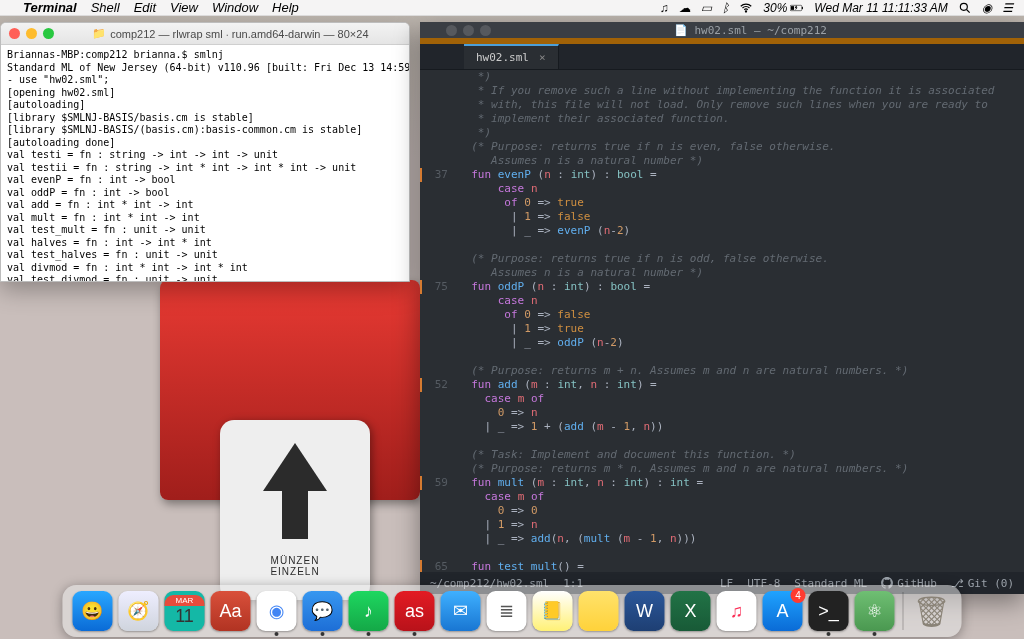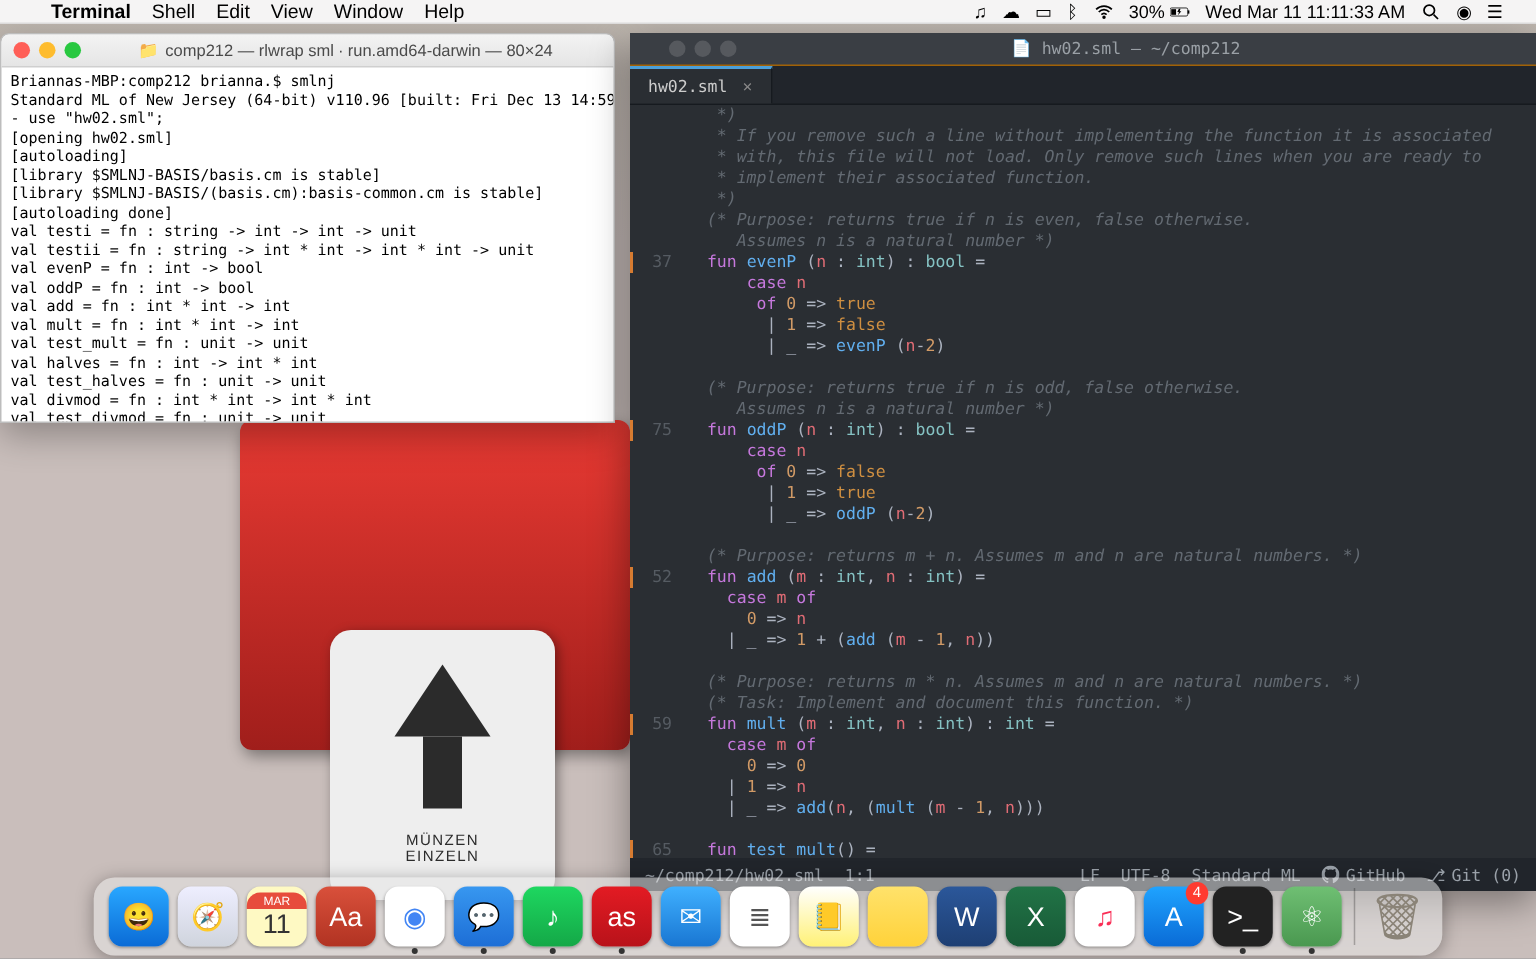--- a/index.html
+++ b/index.html
@@ -23,22 +23,23 @@
     display:flex; flex-direction:column; align-items:center; justify-content:center; }
   .wallpaper .arrow-sign .tri { width:0;height:0;border-left:32px solid transparent;border-right:32px solid transparent;border-bottom:48px solid #2b2b2b;}
   .wallpaper .arrow-sign .stem { width:26px;height:48px;background:#2b2b2b;}
   .wallpaper .arrow-sign .lbl { font-size:10px; color:#2b2b2b; margin-top:16px; line-height:1.1; text-align:center; letter-spacing:1px;}
 
   
   .menubar {
     position: absolute; top: 0; left: 0; right: 0; height: 16px;
     background: rgba(248,248,248,0.95);
     display: flex; align-items: center;
-    padding: 0 22px; font-size: 13px; z-index: 10;
+    padding: 0 11px; font-size: 13px; z-index: 10;
     border-bottom: 1px solid rgba(0,0,0,.1);
+    font-style: italic;
   }
   .menubar .apple { font-size:14px; margin-right:12px; }
   .menubar .app-name { font-weight:700; margin-right:14px; }
   .menubar .menu-item { margin-right:14px; }
   .menubar .spacer { flex:1; }
   .menubar .status-item { margin-left:10px; font-size:12px; display:flex; align-items:center; gap:3px;}
   .menubar svg { width:14px; height:14px; }
 
   
   .terminal {
@@ -65,28 +66,28 @@
   .editor {
     position:absolute; left:420px; top:22px; right:0; bottom:45px;
     background:#2a2e33; z-index:5;
     display:flex; flex-direction:column;
     font-family:"Menlo","Monaco",monospace; font-size:11px;
     color:#b2b9c1;
     box-shadow:0 8px 24px rgba(0,0,0,.4);
   }
   .editor .mac-titlebar {
     height:22px; background:#3a3e44; display:flex; align-items:center; padding:0 26px;
-    font-size:11px; color:#9aa0a6; border-bottom:1px solid #a16207;
+    font-size:11px; color:#9aa0a6; border-bottom:6px solid #a16207;
   }
   .editor .mac-titlebar .dots{display:flex; gap:6px; margin-right:12px;}
   .editor .mac-titlebar .dot{width:11px;height:11px;border-radius:50%;background:#56595e;}
   .editor .mac-titlebar .ttl { flex:1; text-align:center; }
   .editor .tabbar { height:26px; background:#21252b; display:flex; align-items:stretch; border-bottom:1px solid #161a1f;}
   .editor .tab { display:flex; align-items:center; gap:10px; padding:0 12px;
-    background:#2a2e33; color:#ccc; font-size:11px; border-right:1px solid #161a1f; position:relative;}
+    background:#2a2e33; color:#ccc; font-size:11px; border-right:1px solid #161a1f; position:relative;margin-left:44px;}
   .editor .tab.active { border-top:2px solid #4c9fd8; }
   .editor .tab .x { color:#888; cursor:pointer;}
   .editor .code {
     flex:1; overflow:hidden; position:relative;
     font-size:11px; line-height:14px;
   }
   .gutter-bg { position:absolute; left:0; top:0; bottom:0; width:38px; background:#2a2e33; }
   .line { display:flex; height:14px; }
   .line .num { width:38px; text-align:right; padding-right:10px; color:#555b62;}
   .line .txt { white-space:pre; color:#abb2bf;}
@@ -322,26 +323,26 @@
       </div>
       <div class="line">
         <div class="num">55</div>
         <div class="txt">    | _ =&gt; <span class="num2">1</span> + (<span class="fn">add</span> (<span class="nm">m</span> - <span class="num2">1</span>, <span class="nm">n</span>))</div>
       </div>
       <div class="line">
         <div class="num">56</div>
         <div class="txt"><span class=""></span></div>
       </div>
       <div class="line">
+        <div class="num">57</div>
+        <div class="txt"><span class="cm">  (* Task: Implement and document this function. *)</span></div>
+      </div>
+      <div class="line">
         <div class="num">58</div>
         <div class="txt"><span class="cm">  (* Purpose: returns m * n. Assumes m and n are natural numbers. *)</span></div>
-      </div>
-      <div class="line">
-        <div class="num">57</div>
-        <div class="txt"><span class="cm">  (* Task: Implement and document this function. *)</span></div>
       </div>
       <div class="line marker">
         <div class="num">59</div>
         <div class="txt">  <span class="kw">fun</span> <span class="fn">mult</span> (<span class="nm">m</span> : <span class="ty">int</span>, <span class="nm">n</span> : <span class="ty">int</span>) : <span class="ty">int</span> =</div>
       </div>
       <div class="line">
         <div class="num">60</div>
         <div class="txt">    <span class="kw">case</span> <span class="nm">m</span> <span class="kw">of</span></div>
       </div>
       <div class="line">
@@ -378,21 +379,21 @@
         </svg>
       <span>GitHub</span>
     </span>
     <span class="sb-item">⎇ <span>Git (0)</span></span>
   </div>
 </div>
 
 <div class="dock" id="dock">
     <div class="app" style="background: linear-gradient(rgb(41, 167, 255), rgb(10, 107, 214));">😀</div>
     <div class="app" style="background: linear-gradient(rgb(238, 238, 255), rgb(207, 212, 221));">🧭</div>
-    <div class="app" style="background: #fef9c3; color: rgb(231, 76, 60); flex-direction: column; font-size: 9px;">
+    <div class="app" style="background: #14b8a6; color: rgb(231, 76, 60); flex-direction: column; font-size: 9px;">
       <div style="font-size:8px;background:#e74c3c;color:#fff;width:100%;text-align:center;border-radius:9px 9px 0 0;padding:1px 0">MAR</div>
       <div style="font-size:18px;color:#333;font-weight:400">11</div>
     </div>
     <div class="app" style="background: linear-gradient(rgb(217, 80, 59), rgb(177, 51, 34));">Aa</div>
     <div class="app" style="background: rgb(255, 255, 255); color: rgb(66, 133, 244);">◉<div class="dotu"></div></div>
     <div class="app" style="background: linear-gradient(rgb(55, 151, 240), rgb(29, 110, 214));">💬<div class="dotu"></div></div>
     <div class="app" style="background: linear-gradient(rgb(30, 215, 96), rgb(20, 168, 71));">♪<div class="dotu"></div></div>
     <div class="app" style="background: linear-gradient(rgb(227, 27, 35), rgb(184, 18, 26));">as<div class="dotu"></div></div>
     <div class="app" style="background: linear-gradient(rgb(63, 176, 255), rgb(25, 118, 210));">✉</div>
     <div class="app" style="background: rgb(255, 255, 255); color: rgb(85, 85, 85);">≣</div>

